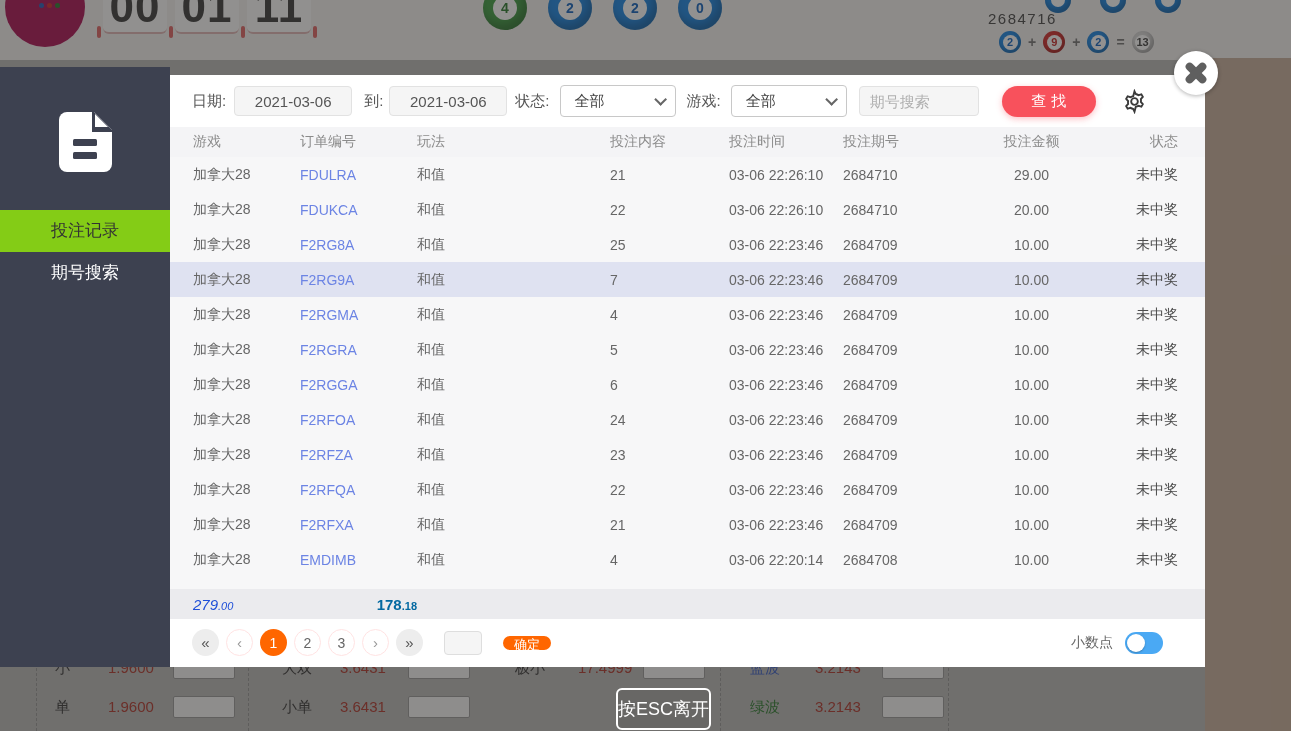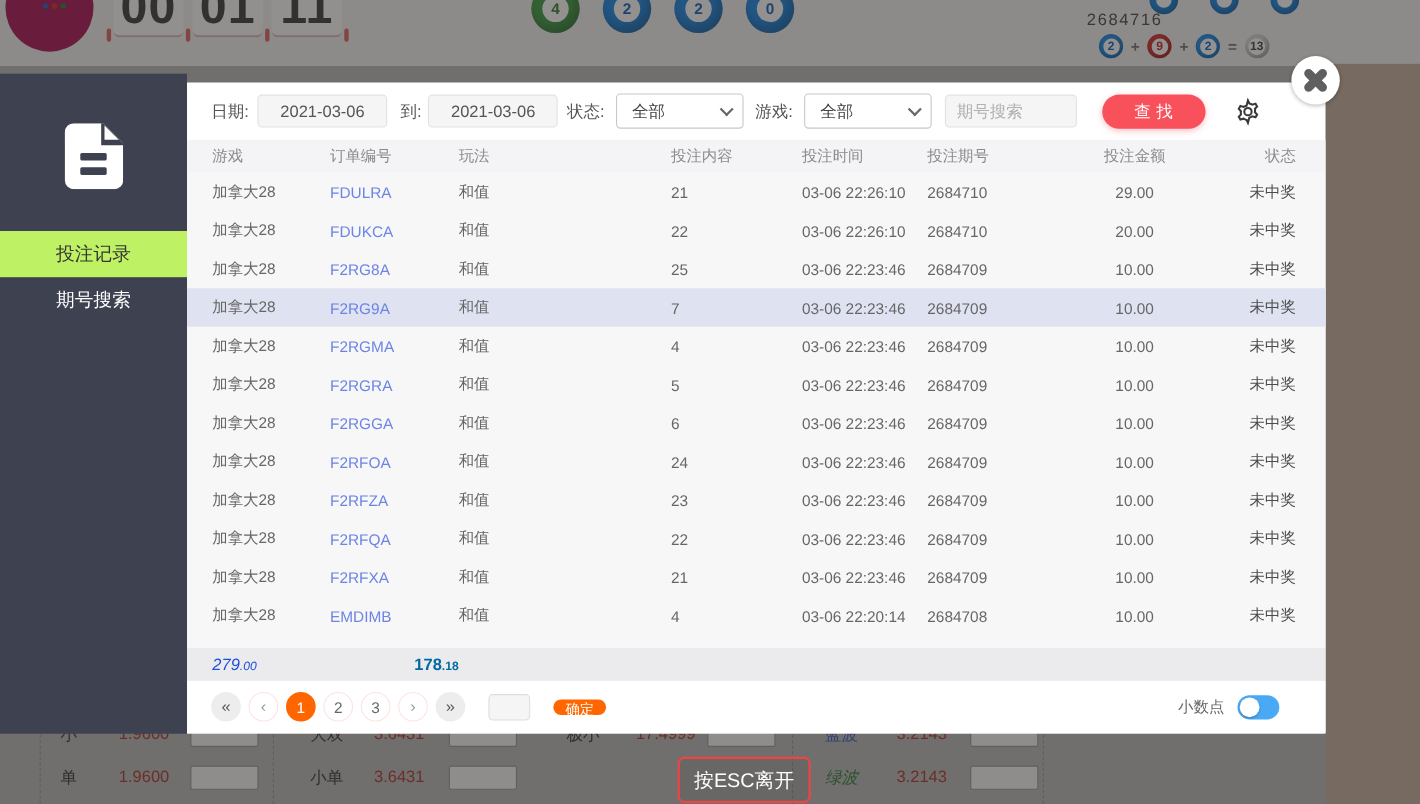--- a/index.html
+++ b/index.html
@@ -27,31 +27,31 @@
   .equation { position:absolute; left:999px; top:31px; display:flex; align-items:center; gap:7px; }
   .ball-sm { width:22px; height:22px; box-shadow:inset -2px -3px 5px rgba(0,0,0,.25); }
   .ball-sm .bi { width:15px; height:15px; border-radius:50%; background:#fff; display:flex; align-items:center; justify-content:center; font-size:11px; font-weight:bold; }
   .eq-op { color:#777; font-weight:bold; font-size:14px; }
 
   .bg-betting { position:absolute; left:0; top:648px; width:1291px; height:83px; }
   .odd-label { position:absolute; font-size:15px; font-weight:500; color:#3a3a3a; }
   .odd-value { position:absolute; font-size:15px; color:#b03a30; }
   .odd-input { position:absolute; width:62px; height:22px; background:#f7f7f7; border:1px solid #9a9a9a; border-radius:2px; }
   .odd-blue { color:#3b5fc4; }
-  .odd-green { color:#2f7d32;font-style:italic; }
+  .odd-green { color:#2f7d32; }
   .dash-sep { position:absolute; top:0; height:83px; border-left:1px dashed #979797; }
 
   .dim { position:absolute; inset:0; background:rgba(38,35,33,0.5); z-index:5; }
 
   
   .sidebar { position:absolute; left:0; top:67px; width:170px; height:600px; background:#3d4150; z-index:10; }
   .doc-icon { position:absolute; left:58px; top:45px; }
   .side-menu { position:absolute; top:143px; width:100%; }
   .side-item { height:42px; line-height:42px; text-align:center; font-size:17px; color:#fff; cursor:pointer; }
-  .side-item.active { background:#bef264; color:#333; }
+  .side-item.active { background:#84cc16; color:#333; }
 
   .panel { position:absolute; left:170px; top:75px; width:1035px; height:592px; background:#fff; z-index:10; }
 
   .filterbar { height:52px; display:flex; align-items:center; padding-left:22px; font-size:15px; color:#555; }
   .f-input { height:30px; background:#f5f5f5; border:1px solid #e2e2e2; border-radius:4px; font-size:15px; color:#555; text-align:center; font-family:"Liberation Sans",sans-serif; }
   .f-date { width:118px; }
   .f-select { width:116px; height:32px; background:#fff; border:1px solid #c8c8c8; border-radius:4px; display:flex; align-items:center; padding:0 12px 0 14px; font-size:15px; color:#444; cursor:pointer; }
   .f-select .chev { margin-left:auto; width:9px; height:9px; border-right:2px solid #666; border-bottom:2px solid #666; transform:rotate(45deg) translateY(-3px); }
   .f-search { width:120px; padding:0 10px; text-align:left; }
   .f-search::placeholder { color:#b0b0b0; }
@@ -79,21 +79,21 @@
   .pg-arrow { background:#fff; border:1px solid #ffe3e3; color:#999; font-size:15px; }
   .pg-num { background:#fff; border:1px solid #ffe3e3; color:#666; }
   .pg-num.active { background:#ff6600; border:none; color:#fff; }
   .pg-input { width:38px; height:24px; margin-left:14px; background:#f5f5f5; border:1px solid #dedede; border-radius:4px; }
   .btn-confirm { margin-left:14px; width:48px; height:14px; border:none; border-radius:13px; background:#ff6600; color:#fff; font-size:13px; cursor:pointer; font-family:"Liberation Sans",sans-serif; }
   .pg-right { margin-left:auto; display:flex; align-items:center; }
   .dec-label { font-size:14px; color:#666; }
   .toggle { margin-left:12px; margin-right:20px; width:38px; height:22px; border-radius:11px; background:#4aa9f4; position:relative; cursor:pointer; }
   .toggle .knob { position:absolute; left:2px; top:2px; width:18px; height:18px; border-radius:50%; background:#fff; box-shadow:0 1px 2px rgba(0,0,0,.25); }
 
-  .esc-hint { position:absolute; left:616px; top:688px; z-index:20; padding:7px 13px; border:2px solid #ef4444; border-radius:6px; color:#fff; font-size:18px; background:rgba(60,60,60,.15); }
+  .esc-hint { position:absolute; left:616px; top:688px; z-index:20; padding:7px 0; border:2px solid #ffffff; border-radius:6px; color:#fff; font-size:18px; background:rgba(60,60,60,.15); }
   .close-btn { position:absolute; left:1174px; top:51px; width:44px; height:44px; border-radius:50%; background:#fff; z-index:30; cursor:pointer; box-shadow:0 1px 4px rgba(0,0,0,.3); }
   .close-btn i { position:absolute; left:9px; top:18px; width:26px; height:8px; border-radius:4px; background:#5f5f5f; }
   .close-btn i.x1 { transform:rotate(45deg); }
   .close-btn i.x2 { transform:rotate(-45deg); }
 </style>
 </head>
 <body>
 
 <div class="stage">
 

